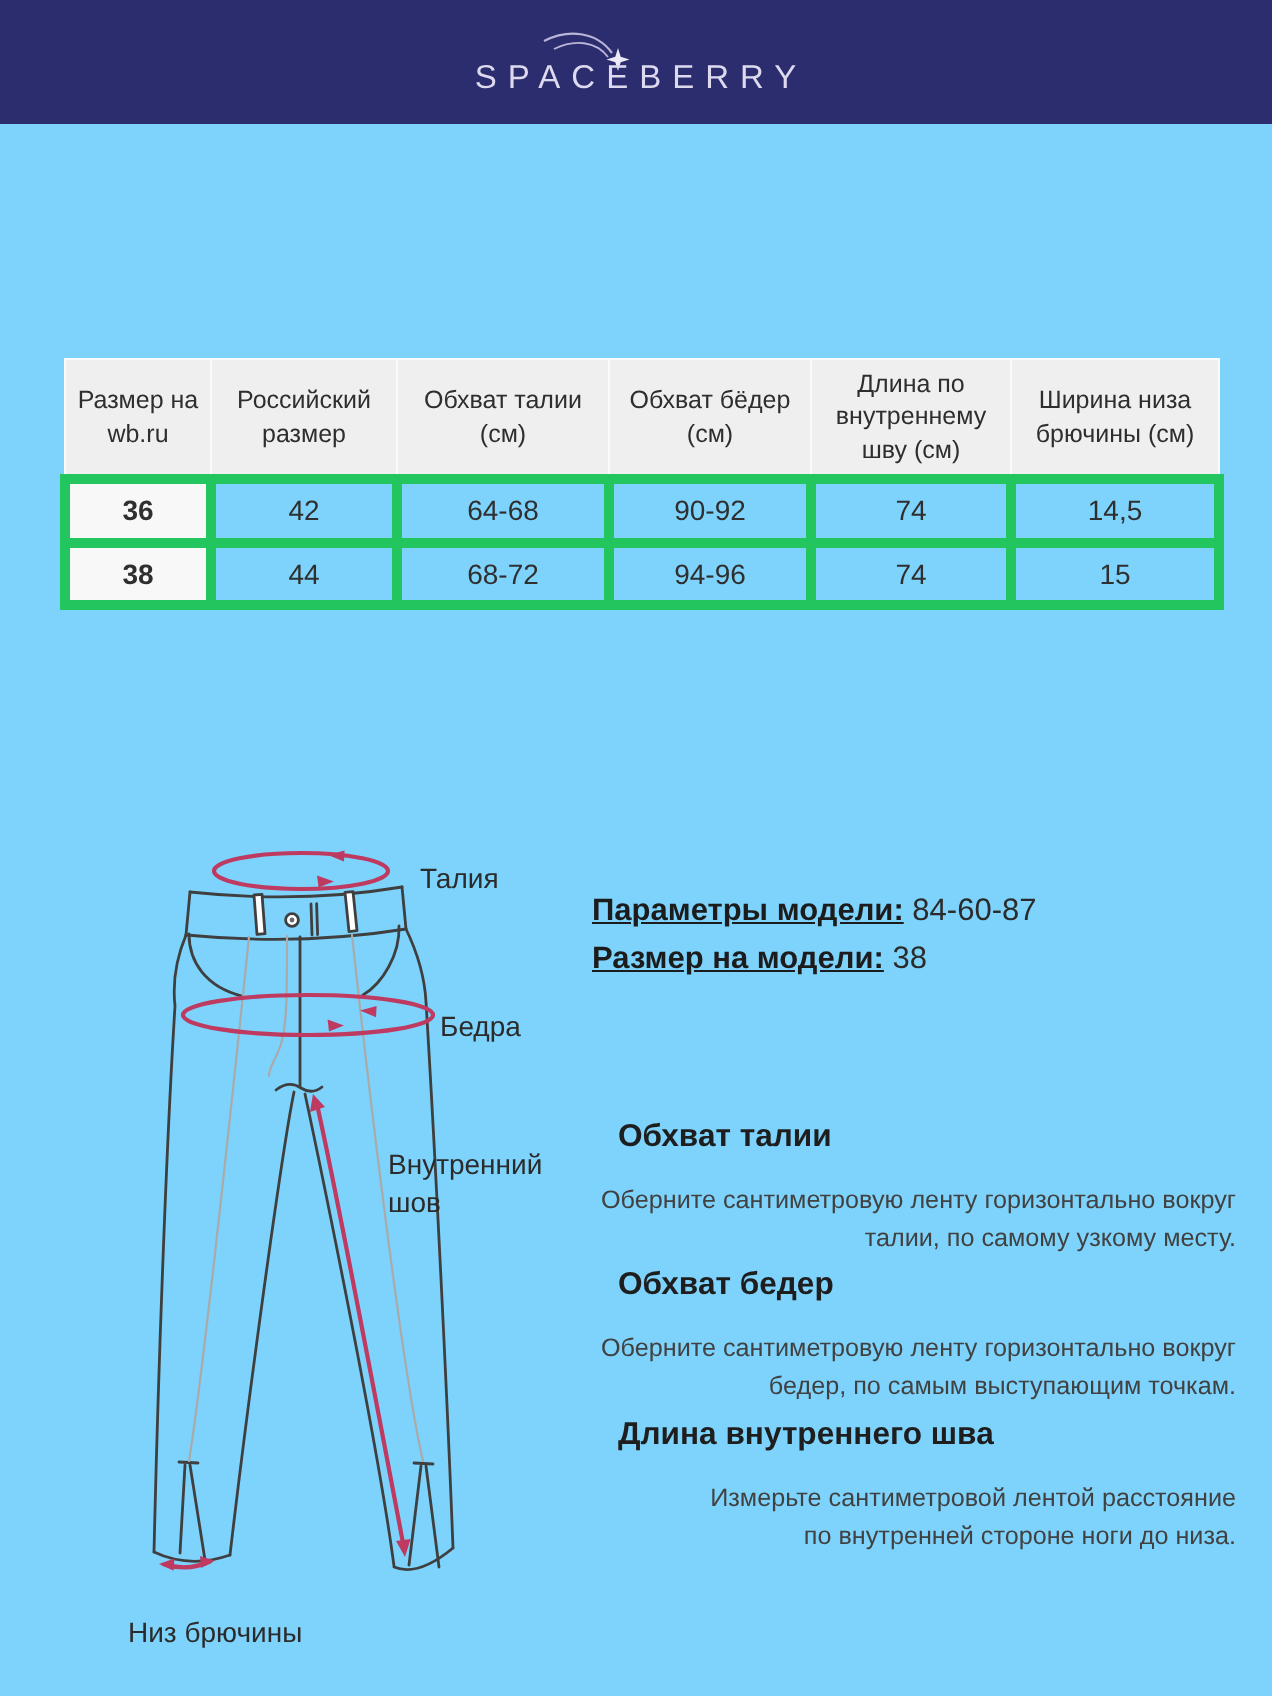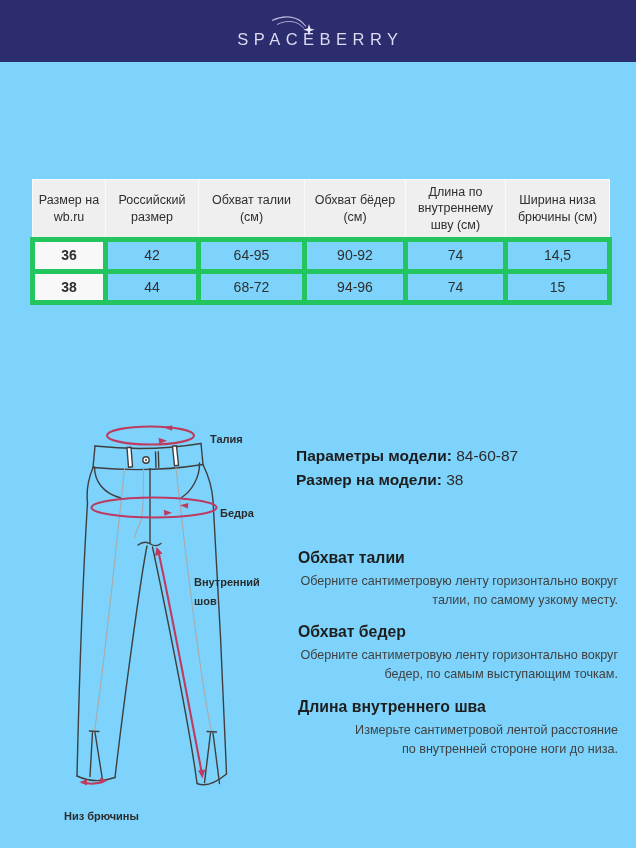--- a/index.html
+++ b/index.html
@@ -15,32 +15,32 @@
   .size-table{position:absolute;left:30px;top:160px;width:577px;border-collapse:collapse;
               table-layout:fixed;border:1px solid #e8e8e8;margin-top:19px;}
   .size-table th{background:#efefef;border:1px solid #fafafa;font-weight:400;
                  font-size:12.5px;line-height:1.32;color:#2e2e2e;height:53px;
                  padding:2px 4px;text-align:center;vertical-align:middle;}
   .size-table td{border:5px solid #22c55e;font-size:14px;color:#2f2f2f;height:26.5px;
                  text-align:center;vertical-align:middle;padding:0 4px;}
   .size-table td.c0{background:#f8f8f8;font-weight:700;}
   
   .pants-svg{position:absolute;left:40px;top:410px;}
-  .dlabel{position:absolute;font-size:11px;line-height:19px;font-weight:700;
+  .dlabel{position:absolute;font-size:14px;line-height:19px;font-weight:400;
           color:#2b2b2b;white-space:pre-line;}
   .lbl-waist{left:210px;top:430px;}
   .lbl-hips{left:220px;top:504px;}
   .lbl-inseam{left:194px;top:573px;}
   .lbl-hem{left:64px;top:791px;margin-top:16px;}
   
   .model-info{position:absolute;left:296px;top:444px;font-size:15.5px;line-height:23.5px;color:#2b2b2b;}
-  .mi-label{font-weight:700;color:#1c1c1c;}
+  .mi-label{font-weight:700;color:#1c1c1c;text-decoration:underline;}
   .guide{position:absolute;left:296px;width:322px;}
   .g1{top:547px;} .g2{top:621px;} .g3{top:696px;}
-  .guide h3{margin:2px;font-size:15.8px;line-height:18px;font-weight:700;color:#1e1e1e;}
+  .guide h3{margin:13px;font-size:15.8px;line-height:18px;font-weight:700;color:#1e1e1e;}
   .guide p{margin:5px 0 0;font-size:12.6px;line-height:18.5px;color:#414141;white-space:pre-line;text-align:right;}
 </style>
 </head>
 <body>
 
 <div class="page">
 
   <header class="brand-bar">
     <svg class="star-svg" width="46" height="27" viewBox="0 -3 46 24" aria-hidden="true">
       <path d="M 1,4 C 13,-2 27,-1 35,10" stroke="#b9b4d8" stroke-width="1.1" fill="none"></path>
@@ -66,21 +66,21 @@
         <th>Обхват талии (см)</th>
         <th>Обхват бёдер (см)</th>
         <th>Длина по внутреннему шву (см)</th>
         <th>Ширина низа брючины (см)</th>
       </tr>
     </thead>
     <tbody>
       <tr>
         <td class="c0">36</td>
         <td>42</td>
-        <td>64-95</td>
+        <td>64-68</td>
         <td>90-92</td>
         <td>74</td>
         <td>14,5</td>
       </tr>
       <tr>
         <td class="c0">38</td>
         <td>44</td>
         <td>68-72</td>
         <td>94-96</td>
         <td>74</td>

